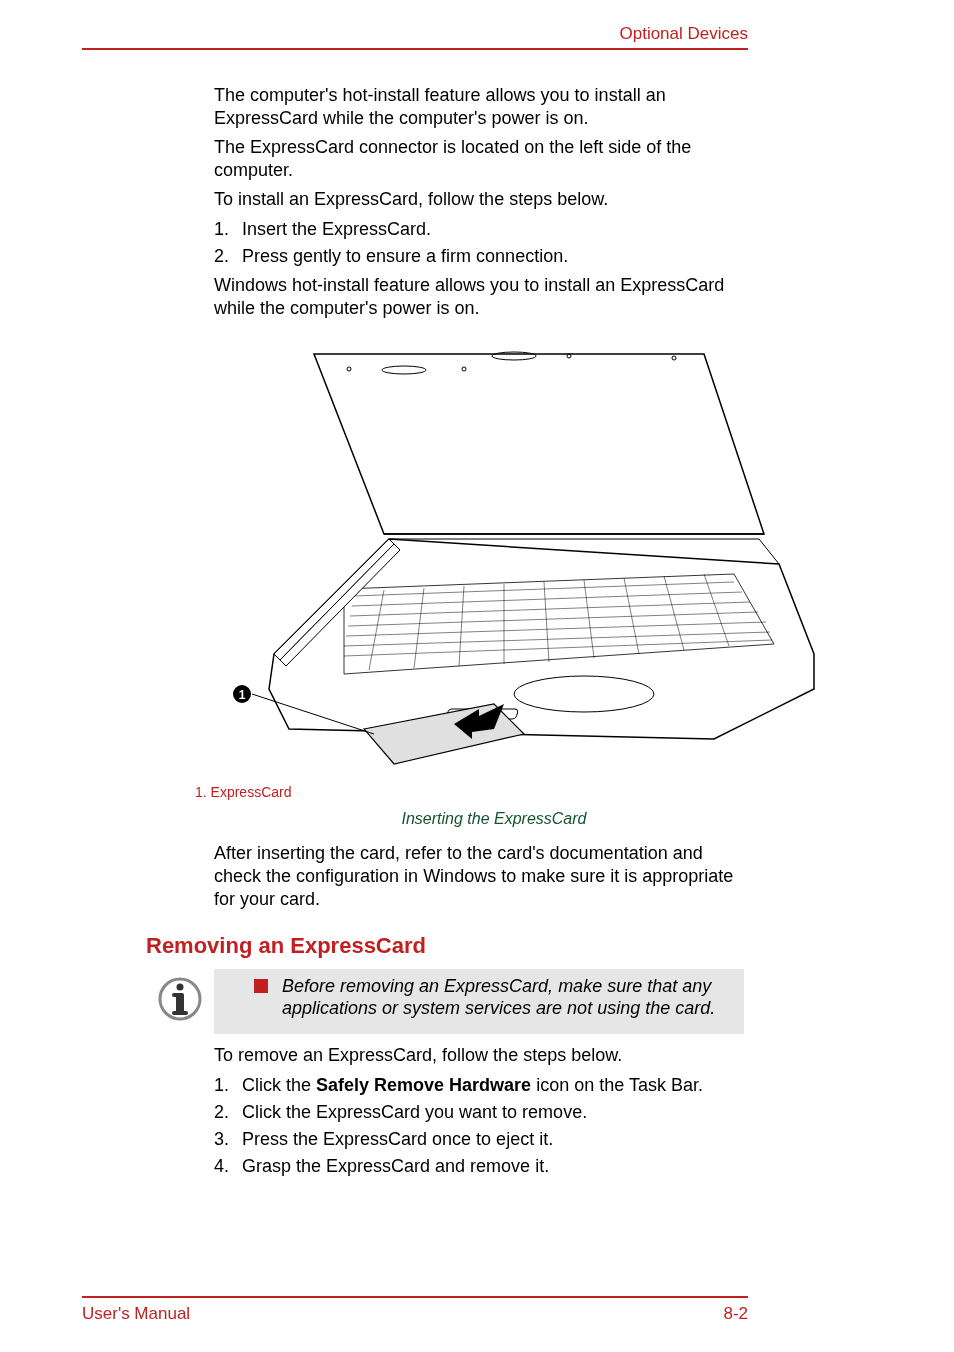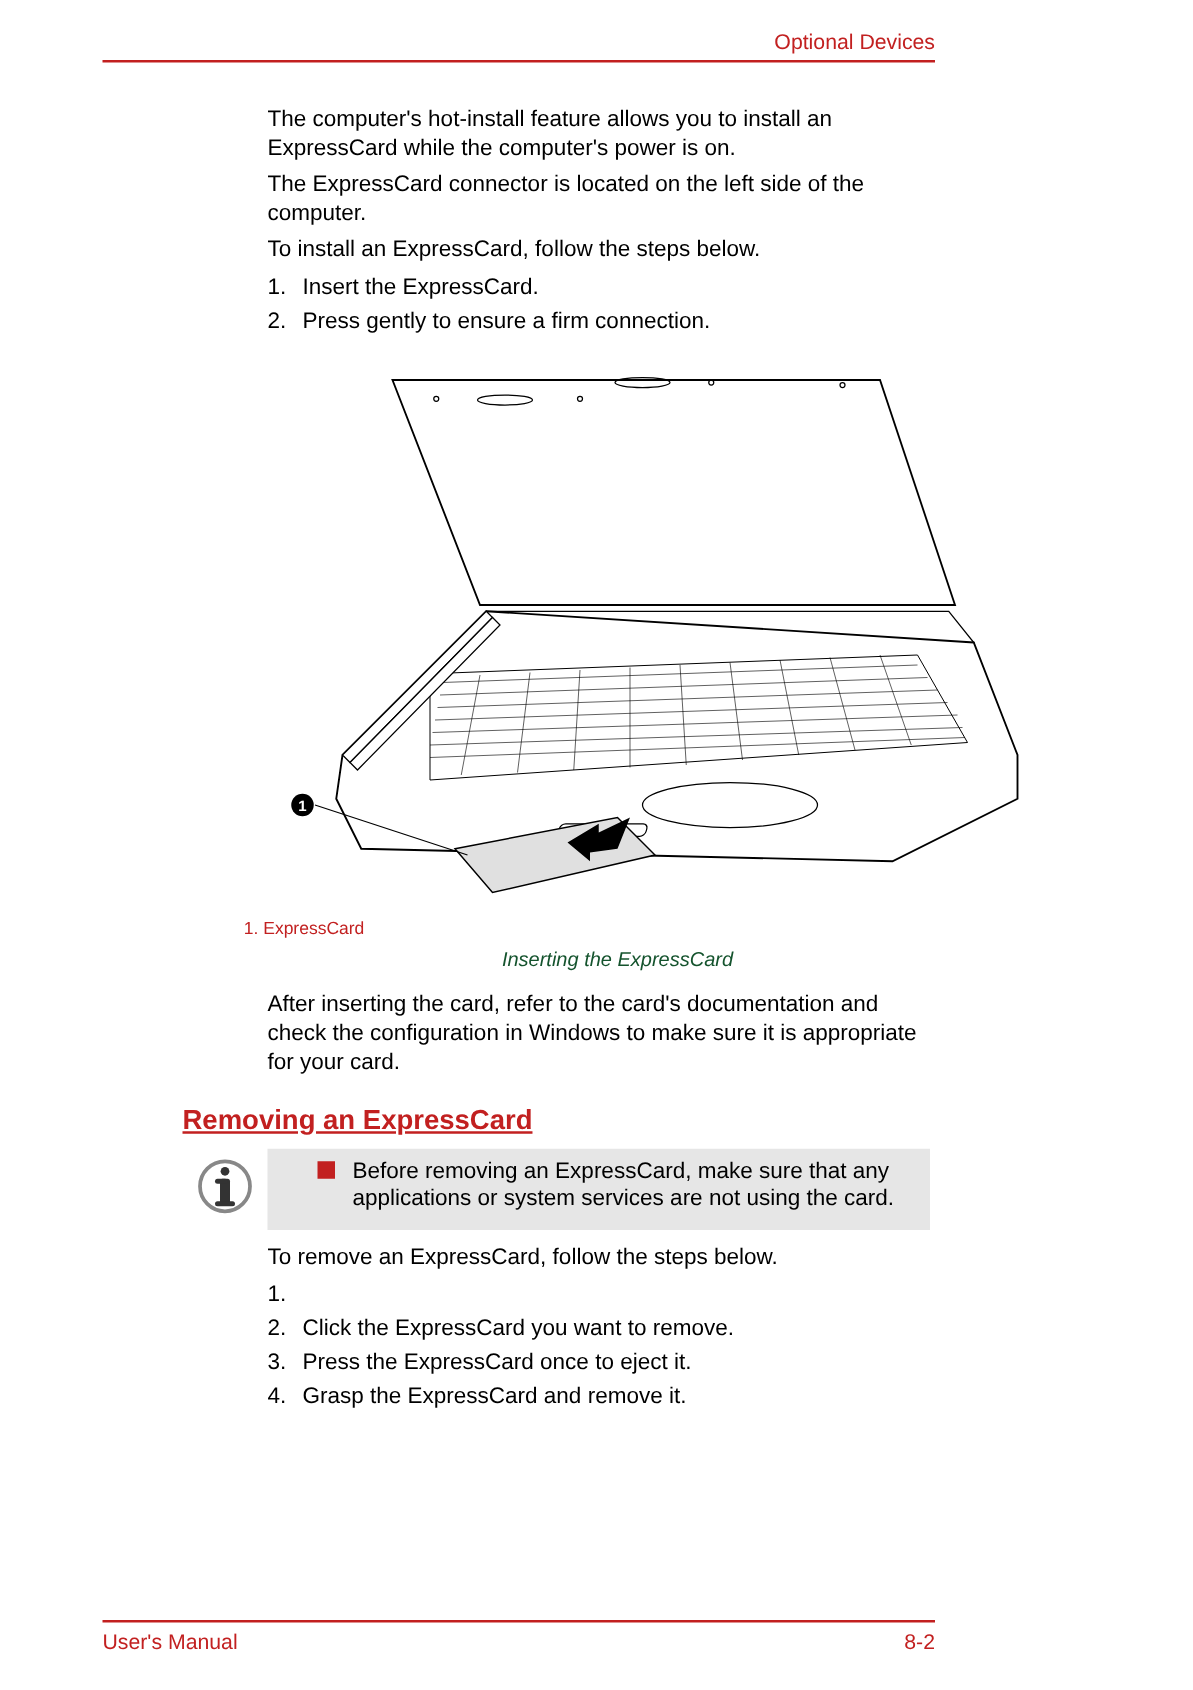--- a/index.html
+++ b/index.html
@@ -11,21 +11,21 @@
   .body-text { font-size: 18px; margin-left: 132px; margin-right: 4px; line-height: 1.28; margin-bottom: 6px; }
   .ol-list { font-size: 18px; margin-left: 132px; line-height: 1.4; margin-bottom: 4px; }
   .ol-item { display: flex; margin-bottom: 2px; }
   .ol-num { width: 28px; flex-shrink: 0; }
   .figure-wrap { margin: 14px 0 0 132px; width: 620px; }
   .laptop-svg { width: 100%; height: auto; display: block; }
   .fig-legend { color: #c22020; font-size: 14px; margin-left: 113px; margin-top: 0px; margin-bottom: 10px;}
   .fig-caption { color: #14532d; font-style: italic; font-size: 16px; text-align: center; margin-left: 132px; width: 560px; margin-bottom: 14px; }
   .note-box { background: #e6e6e6; margin-left: 132px; margin-right: 4px; padding: 6px 10px 10px 40px; position: relative; margin-top: 6px; margin-bottom: 10px;}
   .note-icon-wrap { position: absolute; left: -58px; top: 6px; width: 48px; height: 48px; }
-  .note-list { font-size: 18px; line-height: 1.25; }
+  .note-list { font-size: 18px; font-style: italic; line-height: 1.25; }
   .note-item { display: flex; margin-bottom: 4px; }
   .bullet-sq { width: 14px; height: 14px; background: #c22020; flex-shrink: 0; margin-top: 4px; margin-right: 14px; }
   .footer { position: absolute; bottom: 28px; left: 82px; right: 82px; text-align: center; }
   .footer-rule { border: none; border-top: 2px solid #c22020; margin-bottom: 6px; }
   .footer-row { display: flex; justify-content: space-between; color: #c22020; font-size: 17px; }
   .bold { font-weight: bold; }
 </style>
 </head>
 <body>
 
@@ -42,20 +42,21 @@
     <div class="ol-item">
       <span class="ol-num">1.</span>
       <span>Insert the ExpressCard.</span>
     </div>
     <div class="ol-item">
       <span class="ol-num">2.</span>
       <span>Press gently to ensure a firm connection.</span>
     </div>
   </div>
 
+  <div class="body-text">Windows hot-install feature allows you to install an ExpressCard while the computer's power is on.</div>
 
   <div class="figure-wrap">
     <svg class="laptop-svg" viewBox="0 0 620 450">
 
       <polygon points="100,20 490,20 550,200 170,200" fill="#fff" stroke="#000" stroke-width="1.5"></polygon>
 
       <line x1="170" y1="200" x2="550" y2="200" stroke="#000" stroke-width="1.5"></line>
 
       <polygon points="175,205 545,205 565,230 185,250" fill="#fff" stroke="#000" stroke-width="1"></polygon>
 
@@ -105,21 +106,21 @@
       <circle cx="28" cy="360" r="9" fill="#000"></circle>
       <text x="28" y="365" font-size="12" fill="#fff" text-anchor="middle" font-weight="bold">1</text>
       <line x1="38" y1="360" x2="160" y2="400" stroke="#000" stroke-width="1"></line>
     </svg>
   </div>
   <div class="fig-legend">1. ExpressCard</div>
   <div class="fig-caption">Inserting the ExpressCard</div>
 
   <div class="body-text">After inserting the card, refer to the card's documentation and check the configuration in Windows to make sure it is appropriate for your card.</div>
 
-  <div class="section-heading" style="margin-top:22px;text-decoration:underline;">Removing an ExpressCard</div>
+  <div class="section-heading" style="margin-top:22px;">Removing an ExpressCard</div>
 
   <div class="note-box">
     <div class="note-icon-wrap">
       <svg viewBox="0 0 48 48" width="48" height="48">
         <circle cx="24" cy="24" r="20" fill="none" stroke="#888" stroke-width="3"></circle>
         <circle cx="24" cy="12" r="3.5" fill="#333"></circle>
         <rect x="20" y="18" width="8" height="20" rx="2" fill="#333"></rect>
         <rect x="16" y="36" width="16" height="4" rx="2" fill="#333"></rect>
         <rect x="16" y="18" width="10" height="4" rx="2" fill="#333"></rect>
       </svg>
@@ -130,20 +131,23 @@
         <div>Before removing an ExpressCard, make sure that any applications or system services are not using the card.</div>
       </div>
     </div>
   </div>
 
   <div class="body-text">To remove an ExpressCard, follow the steps below.</div>
 
   <div class="ol-list">
     <div class="ol-item">
       <span class="ol-num">1.</span>
+      <span>
+        <span>Click the </span><span class="bold">Safely Remove Hardware</span><span> icon on the Task Bar.</span>
+      </span>
     </div>
     <div class="ol-item">
       <span class="ol-num">2.</span>
       <span>
         <span>Click the ExpressCard you want to remove.</span><span class="bold"></span><span></span>
       </span>
     </div>
     <div class="ol-item">
       <span class="ol-num">3.</span>
       <span>

